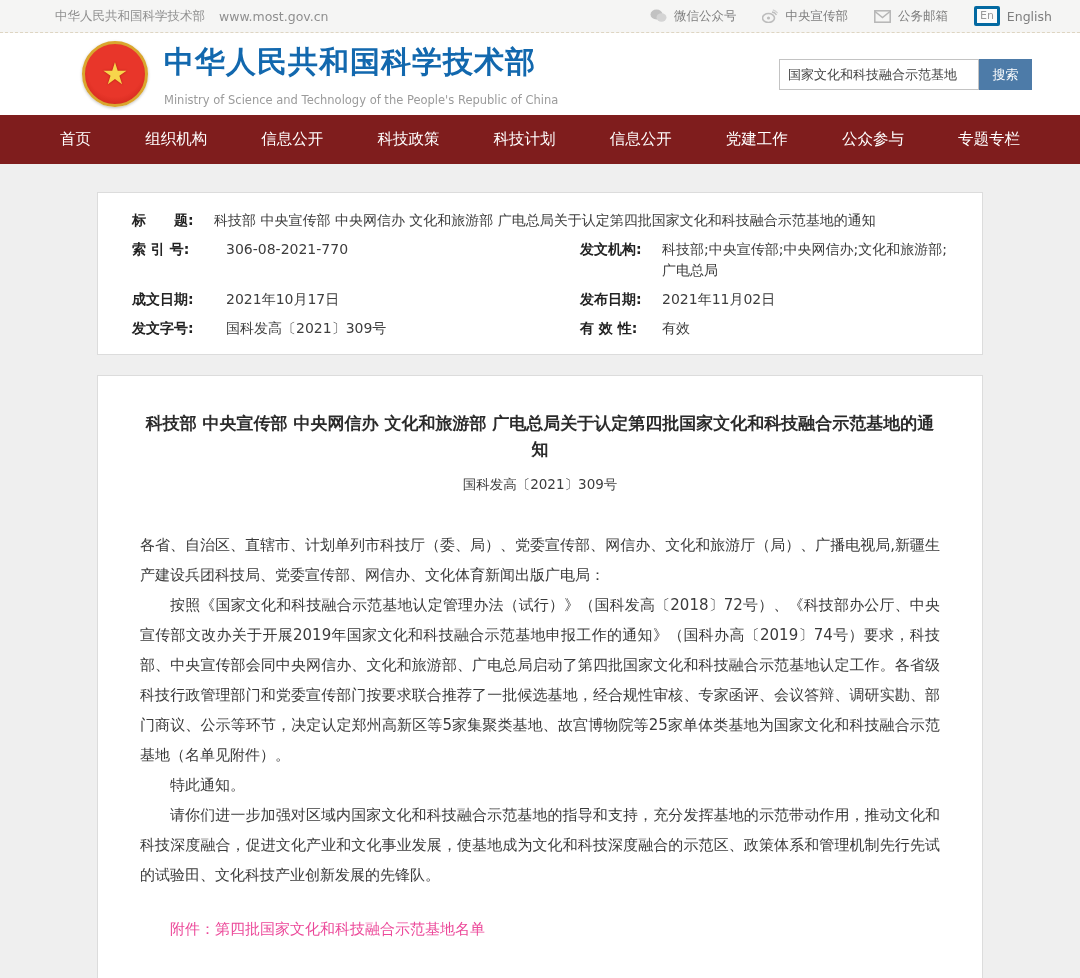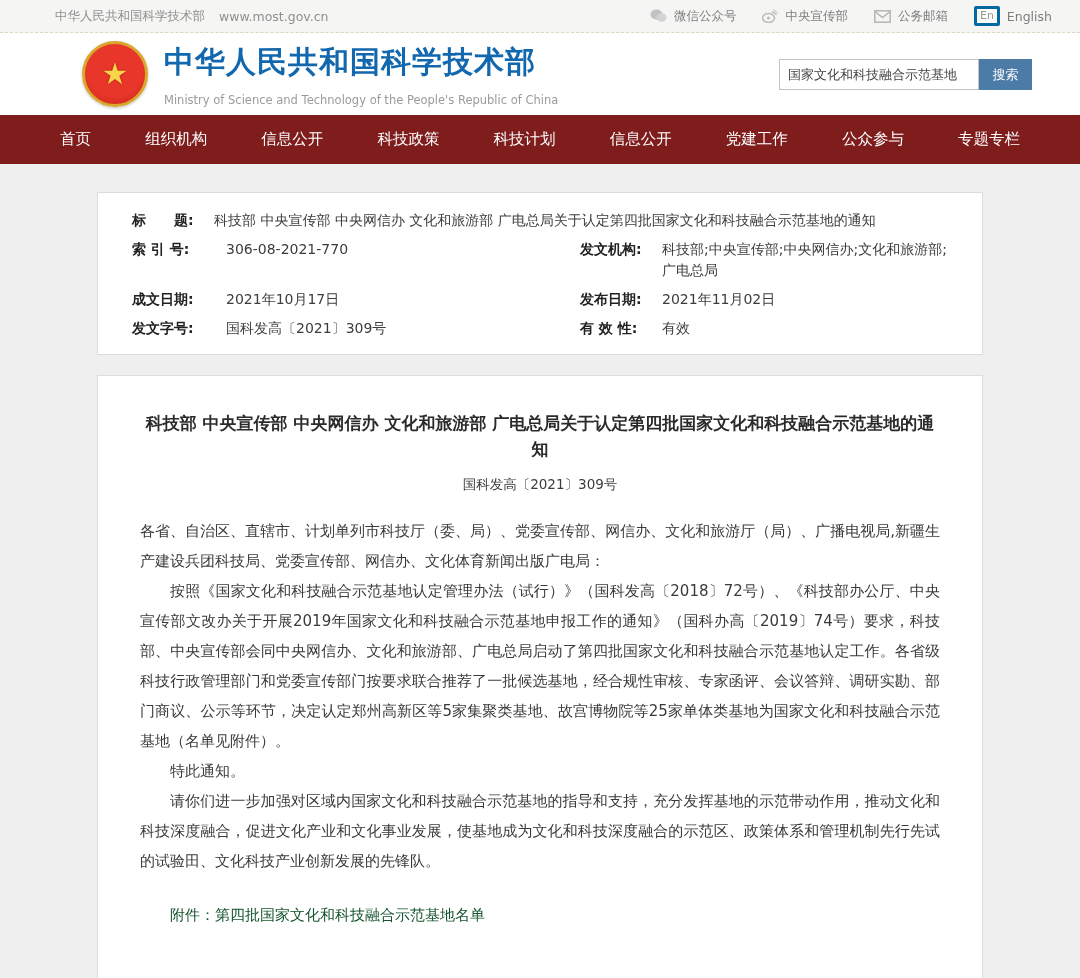--- a/index.html
+++ b/index.html
@@ -53,25 +53,25 @@
   .meta-col1 { display:flex; flex:0 0 448px;gap:12px; }
   .meta-col1 .meta-val { flex:1; }
   .meta-col2 { display:flex; flex:1; }
 
   
   .doc-box { width:886px; margin:20px auto 0; background:#fff; border:1px solid #dcdcdc;
              min-height:663px; padding:30px 42px 40px; }
   .doc-title { text-align:center; font-size:17px; font-weight:bold; color:#2b2b2b;
                line-height:26px; margin-top:4px; }
   .doc-number { text-align:center; font-size:13.5px; color:#3c3c3c; margin-top:14px; }
-  .doc-body { margin-top:22px; font-size:15px; color:#3a3a3a; line-height:30px;
+  .doc-body { margin-top:36px; font-size:15px; color:#3a3a3a; line-height:30px;
               text-align:justify; }
   .doc-body p { text-indent:2em; }
   .doc-body p.no-indent { text-indent:0; }
-  .attachment { margin-top:30px; font-size:15px; color:#14532d; text-indent:2em; }
+  .attachment { margin-top:30px; font-size:15px; color:#ec4899; text-indent:2em; }
   .signatures { margin-top:62px; text-align:right; padding-right:12px;
                 font-size:15px; color:#3a3a3a; }
   .sig-line { line-height:36px; white-space:pre; }
 </style>
 </head>
 <body>
 
 <div class="page">
 
   <div class="topbar">

